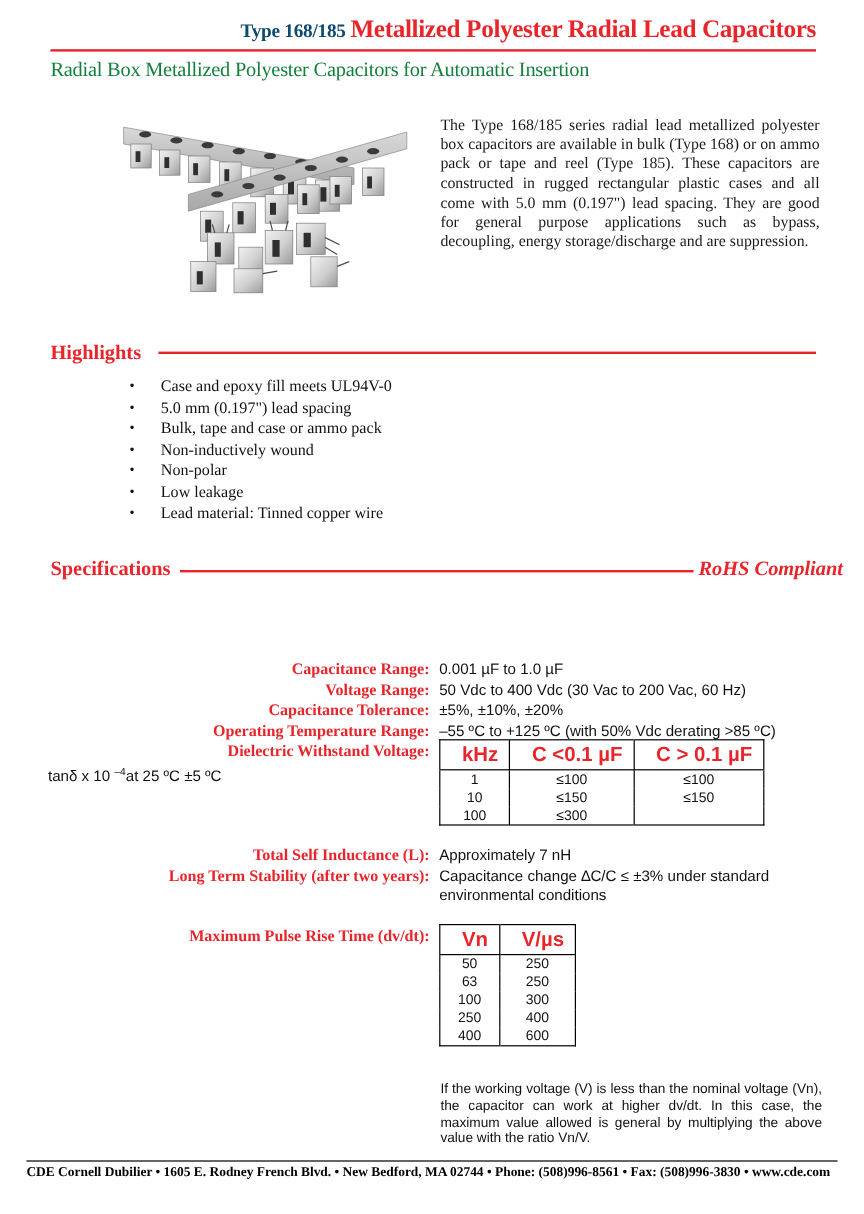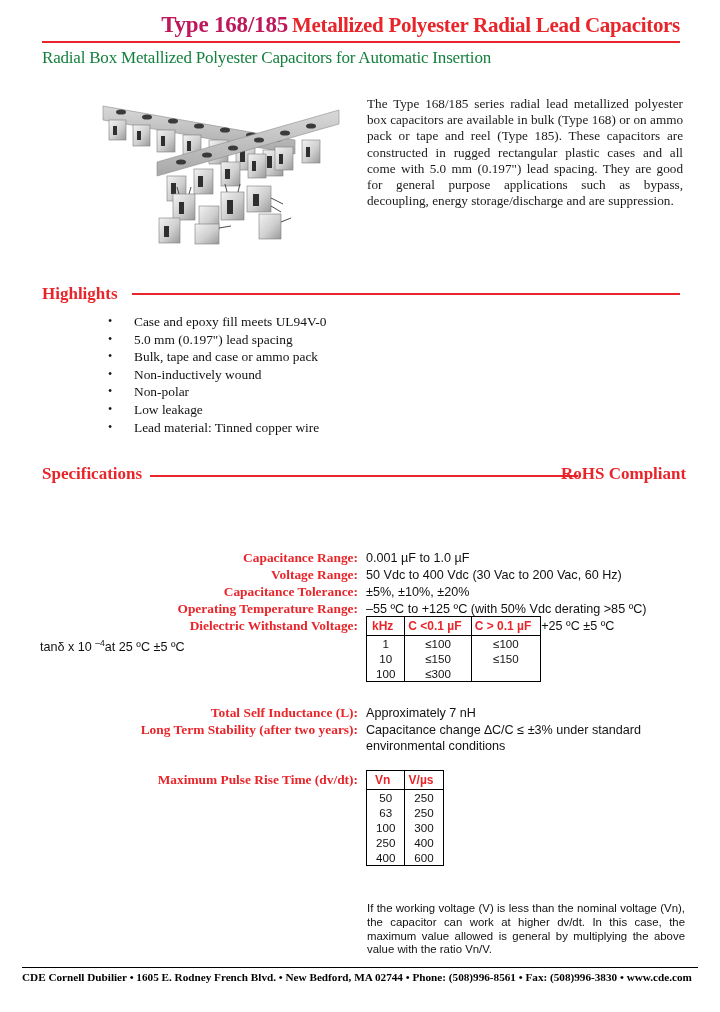--- a/index.html
+++ b/index.html
@@ -10,21 +10,21 @@
   }
   .page{position:relative;width:720px;height:1012px;}
 
   
   .title-row{
     position:absolute;left:42px;top:12px;width:638px;
     text-align:right;white-space:nowrap;
   }
   .title-type{
     font-family:"Liberation Serif", serif;
-    font-weight:bold;font-size:23px;color:#be185d;letter-spacing:-0.2px;
+    font-weight:bold;font-size:16px;color:#0c4a6e;letter-spacing:-0.2px;
   }
   .title-main{
     font-family:"Liberation Serif", serif;
     font-weight:bold;font-size:21px;color:#e8252a;letter-spacing:-0.3px;
   }
   .hrule-red{
     position:absolute;left:42px;width:638px;height:2px;background:#e8252a;
   }
   .subtitle{
     position:absolute;left:42px;top:48px;
@@ -88,22 +88,22 @@
   .sup{font-size:8.5px;vertical-align:super;}
 
   
   .tbl{
     border-collapse:collapse;
     border:1.4px solid #000;
     font-family:"Liberation Sans", sans-serif;
     background:#fff;
   }
   .tbl th{
-    font-size:12px;font-weight:bold;color:#e8252a;
-    padding:2px 9px 2px 3px;text-align:center;
+    font-size:17px;font-weight:bold;color:#e8252a;
+    padding:2px 9px 2px 18px;text-align:center;
     border-right:1.4px solid #000;border-bottom:1.4px solid #000;
     white-space:nowrap;
   }
   .tbl th:last-child{border-right:none;}
   .tbl td{
     font-size:11.6px;color:#111;text-align:center;
     padding:1px 9px 1px 9px;
     border-right:1.4px solid #000;
     white-space:nowrap;
   }
@@ -279,21 +279,21 @@
       <span class="hl-text">Low leakage</span>
     </div>
     <div class="hl-item">
       <span class="hl-bullet">•</span>
       <span class="hl-text">Lead material:  Tinned copper wire</span>
     </div>
   </div>
 
   <div class="sec-head" style="left:42px;top:464px;">Specifications</div>
   <div class="sec-line" style="left:150px;top:475px;width:428px;"></div>
-  <div class="sec-head" style="left:561px;top:464px;">RoHS Compliant</div>
+  <div class="sec-head" style="left:582px;top:464px;font-style:italic;">RoHS Compliant</div>
 
   <div class="spec">
     <div class="spec-row">
       <div class="spec-label">Capacitance Range:</div>
       <div class="spec-value">0.001 µF to 1.0 µF</div>
     </div>
     <div class="spec-row">
       <div class="spec-label">Voltage Range:</div>
       <div class="spec-value">50 Vdc to 400 Vdc (30 Vac to 200 Vac, 60 Hz)</div>
     </div>

